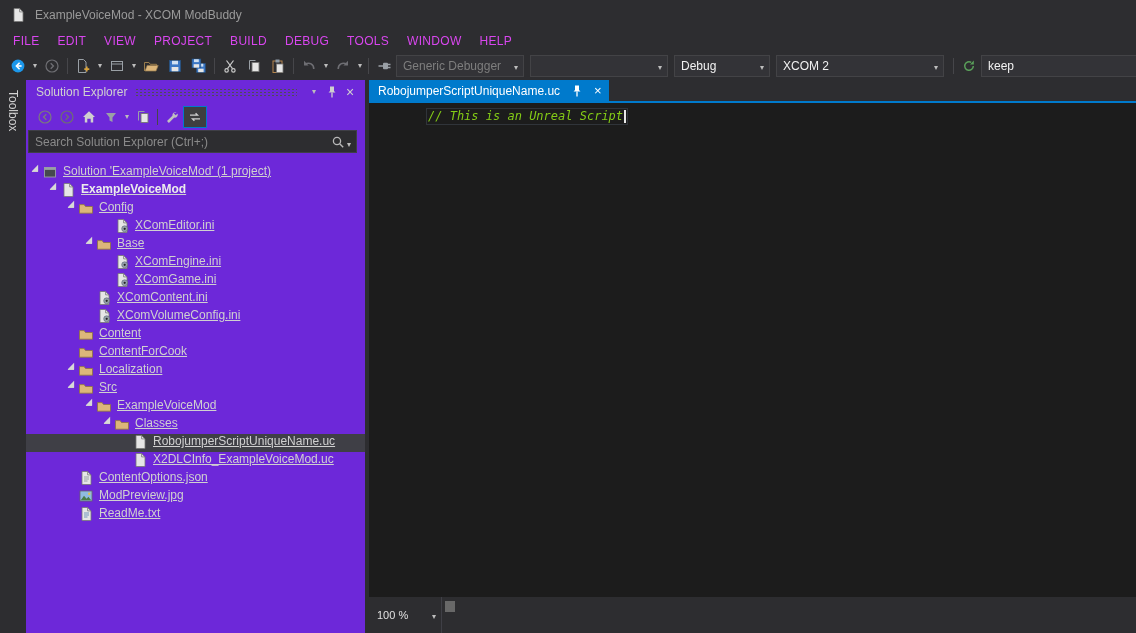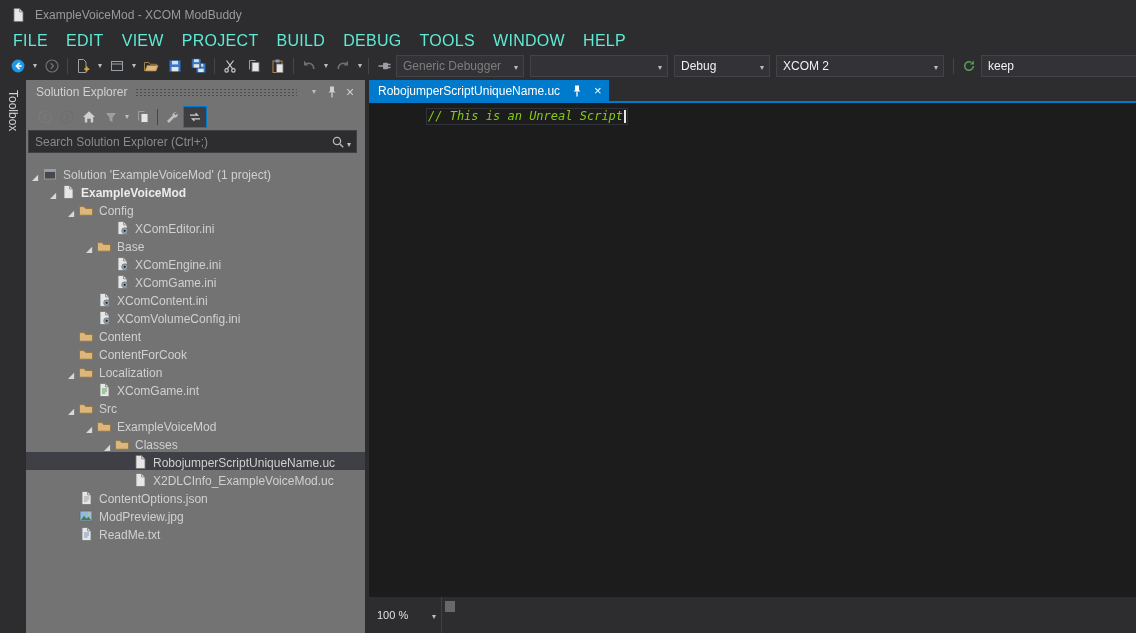--- a/index.html
+++ b/index.html
@@ -6,60 +6,60 @@
   body{width:1136px;height:633px;overflow:hidden;background:#2d2d30;
        font-family:"Liberation Sans",sans-serif;color:#cccccc;-webkit-font-smoothing:antialiased;}
   .window{width:1136px;height:633px;display:flex;flex-direction:column;background:#2d2d30;}
 
   
   .titlebar{height:30px;display:flex;align-items:center;padding-left:10px;gap:9px;flex:0 0 auto;}
   .titlebar .title{font-size:12px;color:#9a9a9a;}
 
   
   .menubar{height:22px;display:flex;align-items:center;padding-left:4px;flex:0 0 auto;}
-  .menu-item{padding:2px 9px;font-size:16px;color:#5eead4;letter-spacing:.3px;cursor:default;}
+  .menu-item{padding:2px 9px;font-size:12px;color:#d946ef;letter-spacing:.3px;cursor:default;}
 
   
   .toolbar{height:28px;display:flex;align-items:center;padding-left:6px;flex:0 0 auto;}
   .tb-btn{width:24px;height:22px;display:flex;align-items:center;justify-content:center;flex:0 0 auto;}
   .tb-caret{width:10px;height:22px;display:flex;align-items:center;justify-content:center;flex:0 0 auto;}
   .tb-sep{width:1px;height:16px;background:#46464a;margin:0 3px;flex:0 0 auto;}
   .caret::after{content:"▾";font-size:8px;color:#bdbdbd;line-height:1;}
   .combo{height:20px;background:#333337;border:1px solid #434346;display:flex;align-items:center;
          font-size:12px;color:#f1f1f1;padding-left:6px;flex:0 0 auto;margin-right:6px;}
   .combo .caret{margin-left:auto;padding:0 5px;}
   .combo.disabled{color:#7e7e7e;}
 
   
   .main{flex:1;display:flex;min-height:0;}
   .toolbox-strip{width:26px;flex:0 0 auto;display:flex;justify-content:center;}
   .toolbox-tab{writing-mode:vertical-rl;font-size:12px;color:#d2d2d2;padding-top:10px;}
 
   
-  .sidebar{width:339px;flex:0 0 auto;background:#737373;display:flex;flex-direction:column;min-height:0;}
+  .sidebar{width:339px;flex:0 0 auto;background:#6d28d9;display:flex;flex-direction:column;min-height:0;}
   .se-header{height:24px;display:flex;align-items:center;padding:0 6px 0 10px;flex:0 0 auto;}
   .se-title{font-size:12px;color:#d0d0d0;white-space:nowrap;}
   .se-grip{flex:1;height:9px;margin:0 8px;
            background-image:radial-gradient(circle,#4e4e52 1px,transparent 1.1px);
            background-size:4px 3px;}
   .se-hbtn{width:18px;height:18px;display:flex;align-items:center;justify-content:center;color:#c8c8c8;}
   .close-x::after{content:"×";font-size:14px;color:#d0d0d0;line-height:1;}
   .se-toolbar{height:25px;display:flex;align-items:center;padding-left:8px;flex:0 0 auto;}
   .se-tb-btn{width:22px;height:20px;display:flex;align-items:center;justify-content:center;flex:0 0 auto;}
   .se-tb-btn.highlight{border:1px solid #007acc;background:#3e3e40;}
   .se-search{height:21px;margin:1px 8px 5px 2px;background:#2d2d30;border:1px solid #3f3f46;
              display:flex;align-items:center;flex:0 0 auto;}
   .se-search input{flex:1;background:transparent;border:none;outline:none;color:#999;
                    font-size:12px;font-family:"Liberation Sans",sans-serif;padding:0 6px;}
   .se-search input::placeholder{color:#8a8a8a;opacity:1;}
   .se-search .mag{width:18px;height:18px;display:flex;align-items:center;justify-content:center;}
   .se-search .caret{padding:0 5px 0 0;}
 
   .se-tree{flex:1;padding-top:6px;font-size:12px;color:#d0d0d0;overflow:hidden;}
-  .tree-row{height:18px;display:flex;align-items:flex-end;white-space:nowrap;cursor:default;}
+  .tree-row{height:18px;display:flex;align-items:flex-start;white-space:nowrap;cursor:default;text-decoration:underline;}
   .tree-row.selected{background:#3f3f46;}
   .t-arrow{width:14px;flex:0 0 auto;display:flex;align-items:center;justify-content:center;}
   .t-arrow.exp::after{content:"◢";font-size:8px;color:#d8d8d8;line-height:1;}
   .t-icon{width:16px;height:16px;flex:0 0 auto;margin-right:5px;display:flex;align-items:center;justify-content:center;}
   .t-label{color:#d0d0d0;}
   .t-label.bold{font-weight:bold;color:#ececec;}
 
   .splitter{width:4px;background:#2d2d30;flex:0 0 auto;}
 
   
@@ -426,31 +426,20 @@
           </div>
           <div class="tree-row" style="padding-left: 38px;">
             <span class="t-arrow exp"></span>
             <span class="t-icon">
               <svg width="16" height="16" viewBox="0 0 16 16">
                 <path d="M1.5 13.2V4.6h4.6l1.4 1.9h7v6.7z" fill="#dcb67a" stroke="#8f7340" stroke-width="0.8"></path>
               </svg>
             </span>
             <span class="t-label">Localization</span>
           </div>
-          <div class="tree-row" style="padding-left: 56px;">
-            <span class="t-arrow"></span>
-            <span class="t-icon">
-              <svg width="16" height="16" viewBox="0 0 16 16">
-                <path d="M4 1.5h5.6L13 4.9V14.5H4z" fill="#e6e6e6" stroke="#767676" stroke-width="0.8"></path>
-                <path d="M9.6 1.5v3.4H13" fill="none" stroke="#767676" stroke-width="0.8"></path>
-                <path d="M6 7h5M6 9h5M6 11h3.5" stroke="#5aa05a" stroke-width="1"></path>
-              </svg>
-            </span>
-            <span class="t-label">XComGame.int</span>
-          </div>
           <div class="tree-row" style="padding-left: 38px;">
             <span class="t-arrow exp"></span>
             <span class="t-icon">
               <svg width="16" height="16" viewBox="0 0 16 16">
                 <path d="M1.5 13.2V4.6h4.6l1.4 1.9h7v6.7z" fill="#dcb67a" stroke="#8f7340" stroke-width="0.8"></path>
               </svg>
             </span>
             <span class="t-label">Src</span>
           </div>
           <div class="tree-row" style="padding-left: 56px;">

